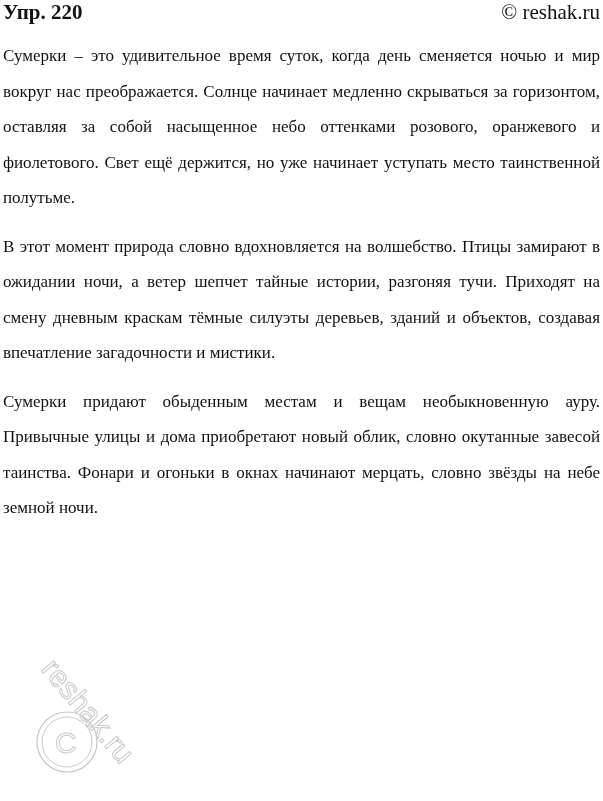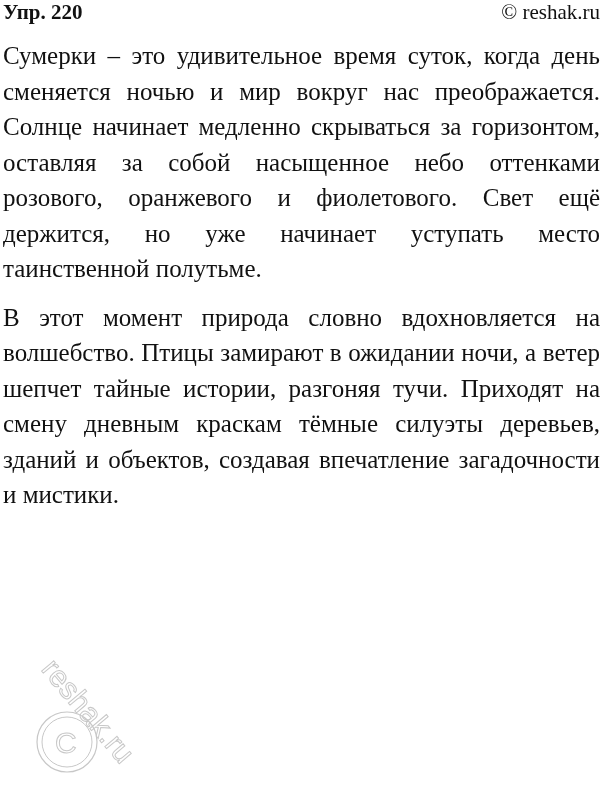--- a/index.html
+++ b/index.html
@@ -37,21 +37,21 @@
       font-size: 21px;
       line-height: 28px;
     }
     .content {
       position: absolute;
       left: 3px;
       top: 38px;
       width: 597px;
     }
     .para {
-      font-size: 25px;
+      font-size: 17px;
       line-height: 35.5px;
       text-align: justify;
       margin: 0 0 13px 0;
       word-spacing: 0px;
     }
     .para.p1 { margin-top: 0; }
     .watermark {
       position: absolute;
       left: 22px;
       top: 650px;
@@ -65,20 +65,21 @@
 <body>
 
 <div class="header">
   <div class="ex-title">Упр. 220</div>
   <div class="site">© reshak.ru</div>
 </div>
 
 <div class="content">
   <p class="para p1">Сумерки – это удивительное время суток, когда день сменяется ночью и мир вокруг нас преображается. Солнце начинает медленно скрываться за горизонтом, оставляя за собой насыщенное небо оттенками розового, оранжевого и фиолетового. Свет ещё держится, но уже начинает уступать место таинственной полутьме.</p>
   <p class="para">В этот момент природа словно вдохновляется на волшебство. Птицы замирают в ожидании ночи, а ветер шепчет тайные истории, разгоняя тучи. Приходят на смену дневным краскам тёмные силуэты деревьев, зданий и объектов, создавая впечатление загадочности и мистики.</p>
+  <p class="para">Сумерки придают обыденным местам и вещам необыкновенную ауру. Привычные улицы и дома приобретают новый облик, словно окутанные завесой таинства. Фонари и огоньки в окнах начинают мерцать, словно звёзды на небе земной ночи.</p>
 </div>
 
 <svg class="watermark" viewBox="0 0 140 140" xmlns="http://www.w3.org/2000/svg">
   <circle cx="45" cy="92" r="30" fill="none" stroke="#9a9a9a" stroke-width="1.2"></circle>
   <circle cx="45" cy="92" r="25" fill="none" stroke="#9a9a9a" stroke-width="1"></circle>
   <text x="33" y="103" font-family="Liberation Sans, sans-serif" font-size="30" fill="none" stroke="#9a9a9a" stroke-width="1">C</text>
   <text x="18" y="40" font-family="Liberation Sans, sans-serif" font-size="30" fill="none" stroke="#9a9a9a" stroke-width="1" transform="rotate(50 40 30)">reshak.ru</text>
 </svg>
 
 </body></html>

